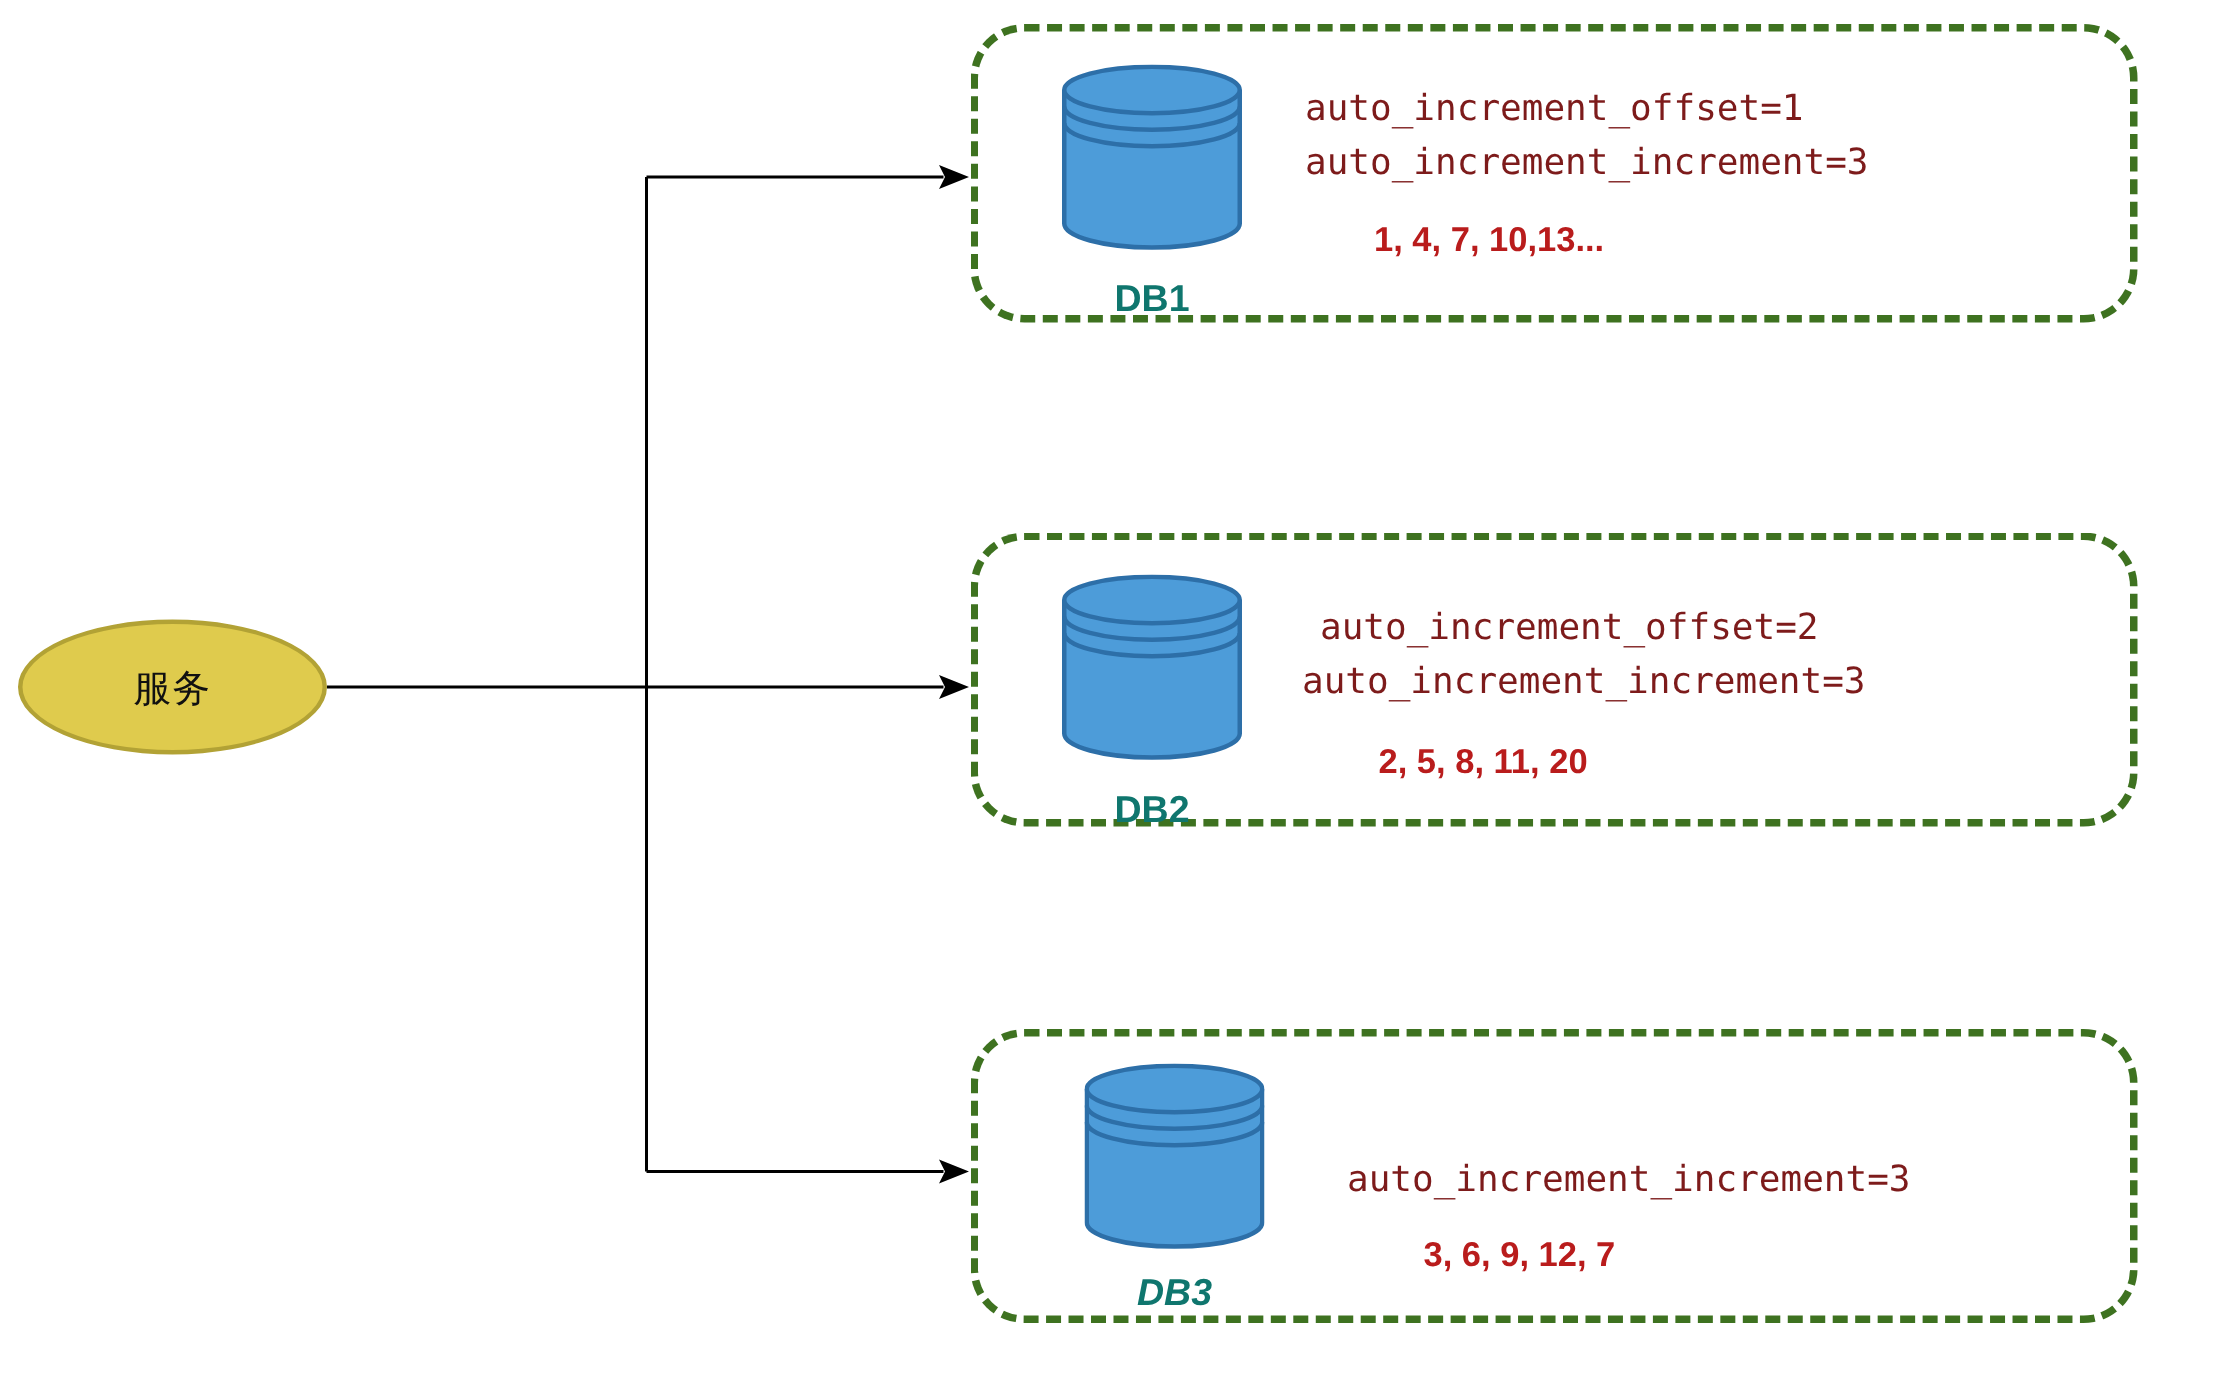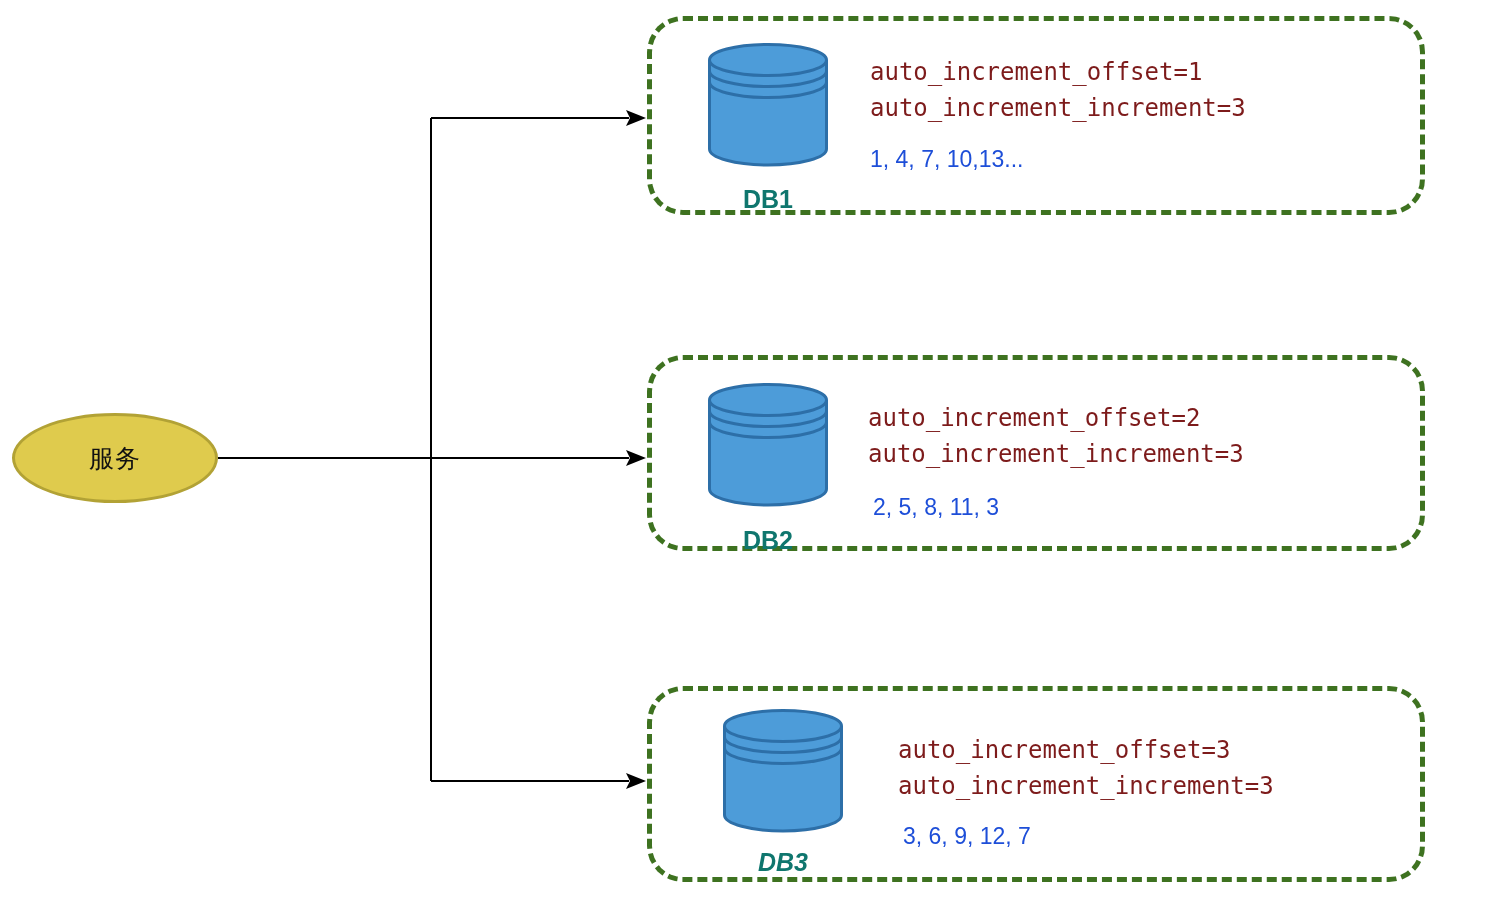--- a/index.html
+++ b/index.html
@@ -26,21 +26,21 @@
 
   .db-label{
     position:absolute;width:120px;text-align:center;
     font-size:25px;font-weight:bold;color:#0f766e;
   }
   .code-line{
     position:absolute;font-family:"DejaVu Sans Mono",monospace;
     font-size:24px;font-weight:normal;color:#7D1B1B;white-space:pre;
   }
   .seq-line{
-    position:absolute;font-size:23px;font-weight:normal;color:#1d4ed8;white-space:pre;
+    position:absolute;font-size:23px;font-weight:bold;color:#b91c1c;white-space:pre;margin-left:46px;
   }
 </style>
 </head>
 <body>
 
 <div class="canvas">
 
   <svg class="connectors" viewBox="0 0 1488 918" xmlns="http://www.w3.org/2000/svg">
 
     <line x1="218" y1="458" x2="629" y2="458" stroke="#000" stroke-width="2"></line>
@@ -73,31 +73,30 @@
   </div>
 
   <div class="db-box" style="top:355px;height:196px;">
     <svg class="cylinder" style="left:56px;top:23px;" width="120" height="124" viewBox="0 0 120 124" xmlns="http://www.w3.org/2000/svg">
       <path class="cyl-shape" d="M1.5,17 L1.5,106 A58.5,16 0 0 0 118.5,106 L118.5,17"></path>
       <ellipse class="cyl-shape" cx="60" cy="17" rx="58.5" ry="15.5"></ellipse>
       <path class="cyl-ring" d="M1.5,28 A58.5,15.5 0 0 0 118.5,28"></path>
       <path class="cyl-ring" d="M1.5,39 A58.5,15.5 0 0 0 118.5,39"></path>
     </svg>
     <div class="db-label" style="left:56px;top:166px;">DB2</div>
-    <div class="code-line" style="left:216px;top:44px;">auto_increment_offset=2</div>
+    <div class="code-line" style="left:228px;top:44px;">auto_increment_offset=2</div>
     <div class="code-line" style="left:216px;top:80px;">auto_increment_increment=3</div>
-    <div class="seq-line" style="left:221px;top:134px;">2, 5, 8, 11, 3</div>
+    <div class="seq-line" style="left:221px;top:134px;">2, 5, 8, 11, 20</div>
   </div>
 
   <div class="db-box" style="top:686px;height:196px;">
     <svg class="cylinder" style="left:71px;top:18px;" width="120" height="124" viewBox="0 0 120 124" xmlns="http://www.w3.org/2000/svg">
       <path class="cyl-shape" d="M1.5,17 L1.5,106 A58.5,16 0 0 0 118.5,106 L118.5,17"></path>
       <ellipse class="cyl-shape" cx="60" cy="17" rx="58.5" ry="15.5"></ellipse>
       <path class="cyl-ring" d="M1.5,28 A58.5,15.5 0 0 0 118.5,28"></path>
       <path class="cyl-ring" d="M1.5,39 A58.5,15.5 0 0 0 118.5,39"></path>
     </svg>
     <div class="db-label" style="left:71px;top:157px;font-style:italic;">DB3</div>
-    <div class="code-line" style="left:246px;top:45px;">auto_increment_offset=3</div>
     <div class="code-line" style="left:246px;top:81px;">auto_increment_increment=3</div>
     <div class="seq-line" style="left:251px;top:132px;">3, 6, 9, 12, 7</div>
   </div>
 
 </div>
 
 </body></html>

